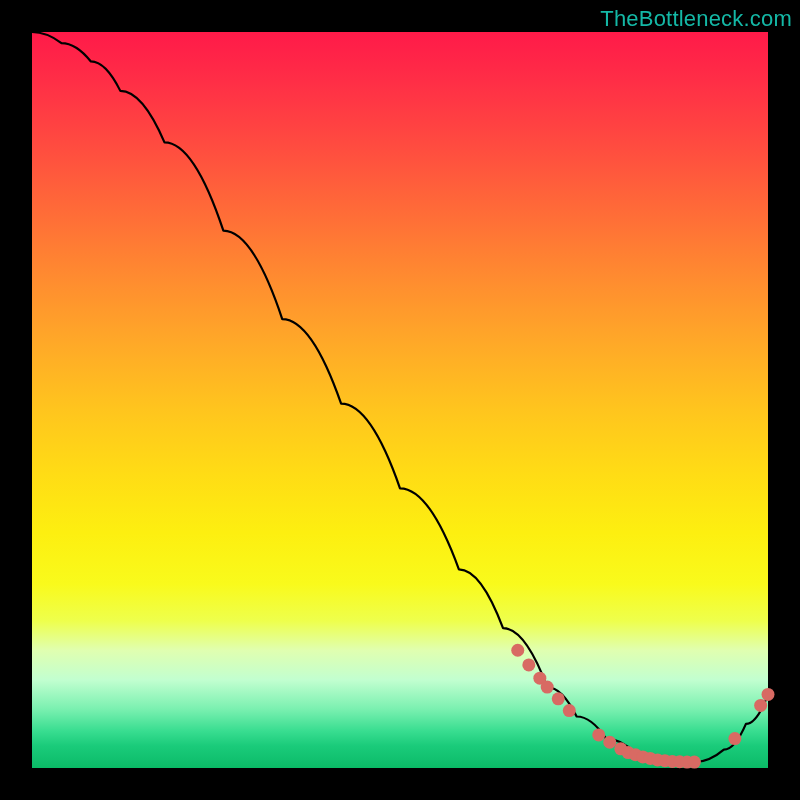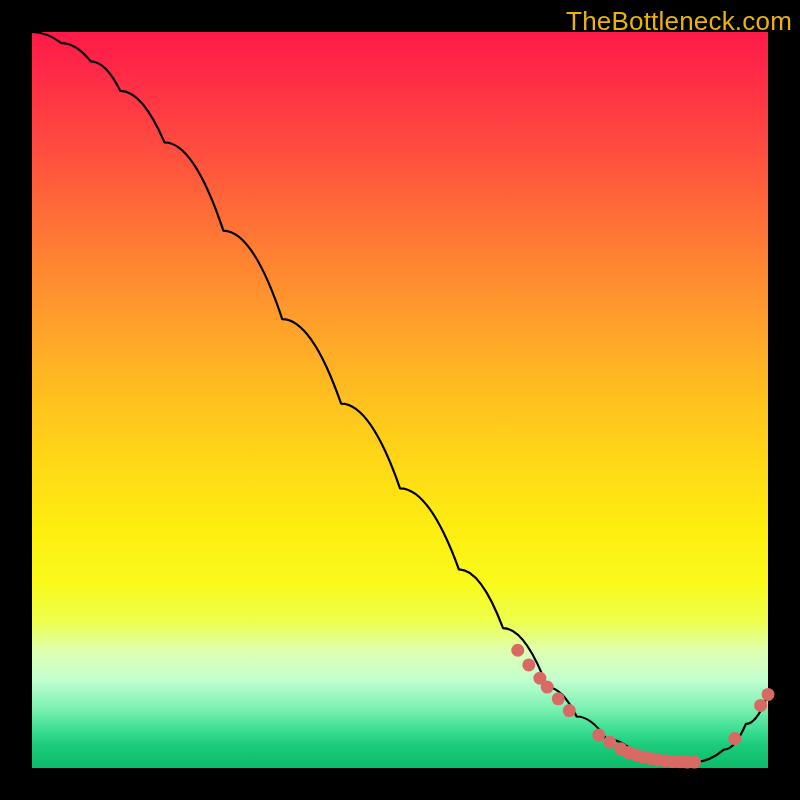--- a/index.html
+++ b/index.html
@@ -54,22 +54,22 @@
     position: absolute;
     left: 0; top: 0;
     width: 736px;
     height: 736px;
     overflow: visible;
   }
   .watermark {
     position: absolute;
     top: 6px;
     right: 8px;
-    color: #eab308;
-    font-size: 26px;
+    color: #14b8a6;
+    font-size: 22px;
     letter-spacing: 0.2px;
     font-weight: 400;
     user-select: none;
   }
 </style>
 </head>
 <body>
 
 <div class="stage">
   <div class="watermark">TheBottleneck.com</div>

